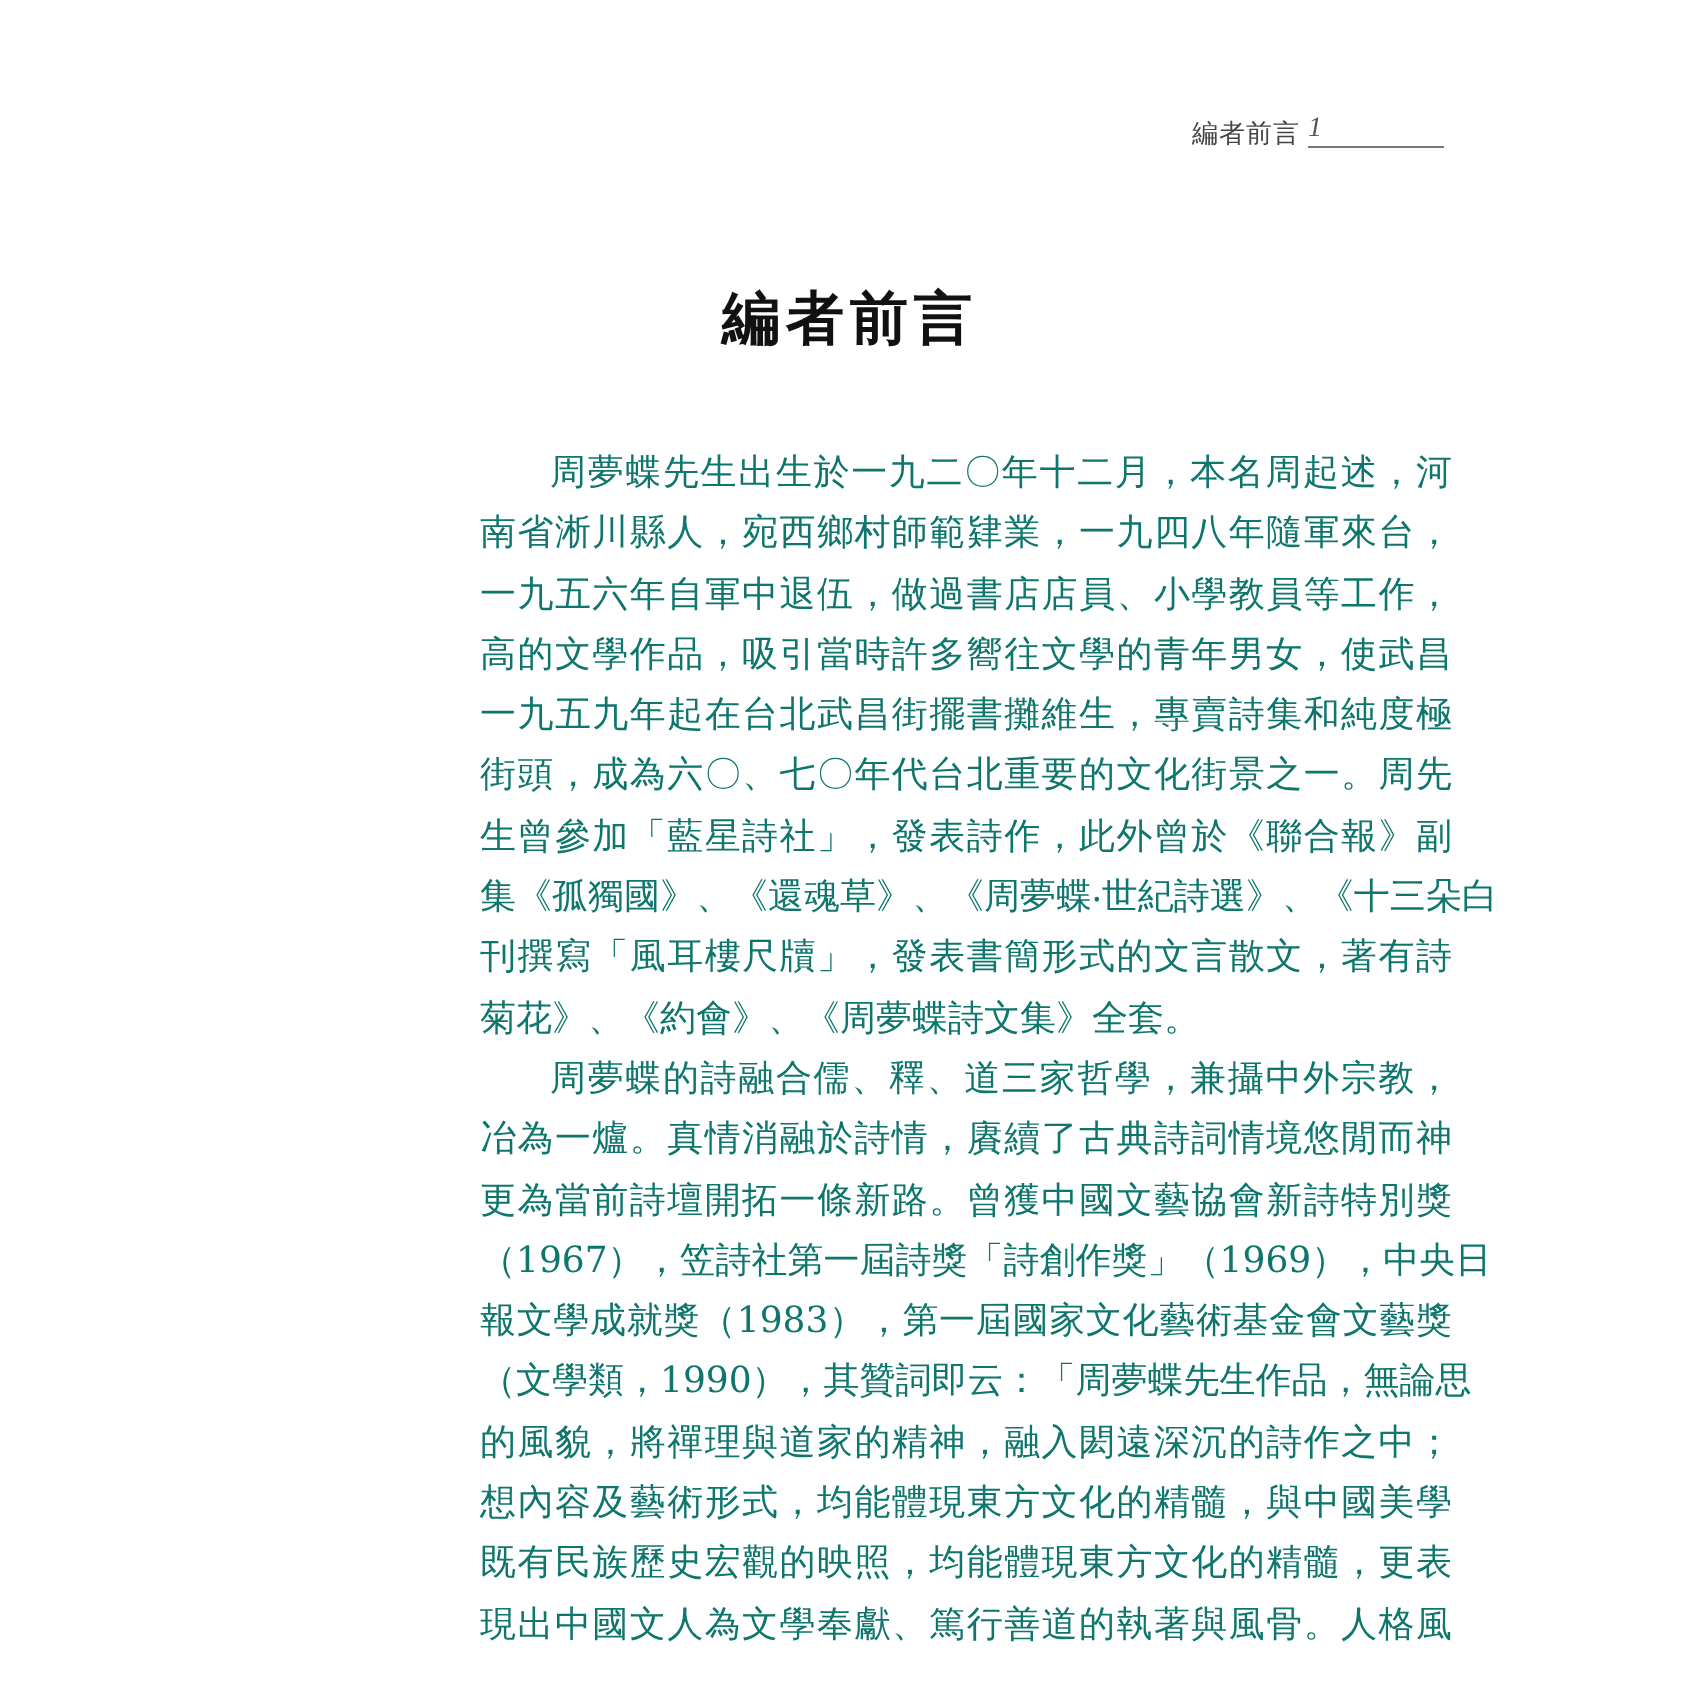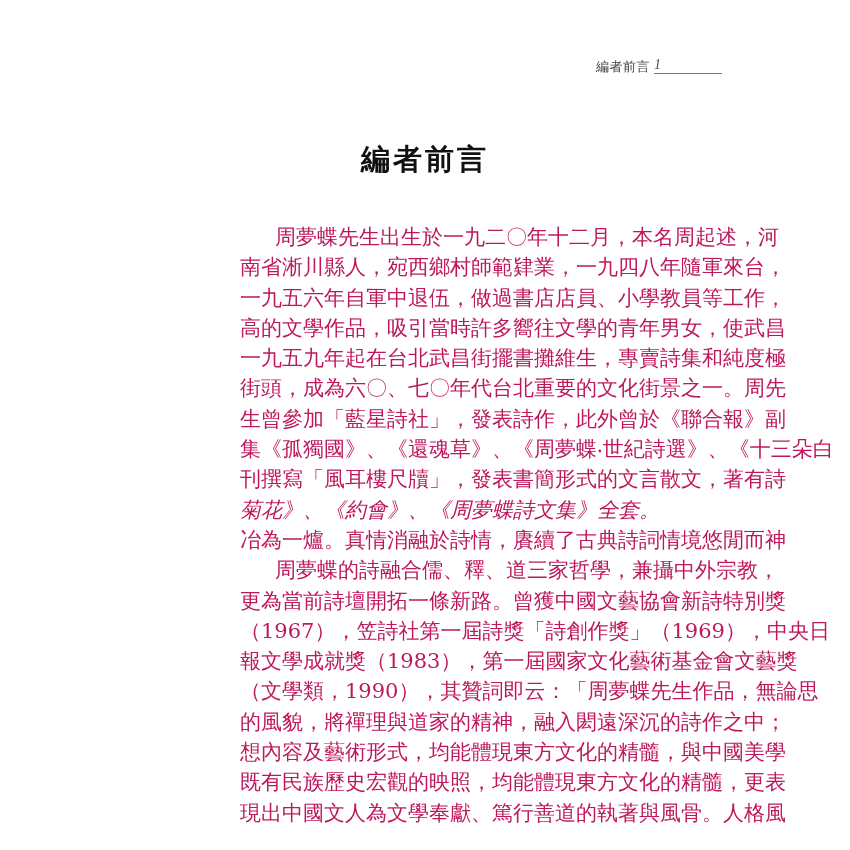--- a/index.html
+++ b/index.html
@@ -7,24 +7,24 @@
          font-family: "DejaVu Serif", "Liberation Serif", serif; color:#222; }
   .running-header { position:absolute; top:58px; left:596px; width:130px; height:20px; }
   .rh-title { position:absolute; left:0; top:0; font-family:"DejaVu Sans","Liberation Sans",sans-serif;
               font-size:13px; color:#444; letter-spacing:0.5px; }
   .rh-num { position:absolute; left:58px; top:-1px; font-family:"Liberation Serif",serif;
             font-style:italic; font-size:14px; color:#555; }
   .rh-line { position:absolute; left:58px; top:15px; width:68px; height:1px; background:#777; }
   .page-title { position:absolute; top:140px; left:0; width:850px; text-align:center;
                 font-size:29px; font-weight:bold; letter-spacing:3px; color:#111; }
   .body-text { position:absolute; top:222px; left:240px; width:486px; }
-  .line { height:30.3px; line-height:30.3px; font-size:21px; white-space:nowrap;
-          text-align:justify; text-align-last:justify; color:#be185d; }
+  .line { height:30.3px; line-height:30.3px; font-size:18px; white-space:nowrap;
+          text-align:justify; text-align-last:justify; color:#0f766e; }
   .line.indent { padding-left:35px; }
-  .line.last { text-align-last:left;font-style:italic; }
+  .line.last { text-align-last:left; }
 </style>
 </head>
 <body>
 
 <div class="running-header">
   <span class="rh-title">編者前言</span>
   <span class="rh-num">1</span>
   <div class="rh-line"></div>
 </div>
 
@@ -34,22 +34,22 @@
     <div class="line indent">周夢蝶先生出生於一九二〇年十二月，本名周起述，河</div>
     <div class="line">南省淅川縣人，宛西鄉村師範肄業，一九四八年隨軍來台，</div>
     <div class="line">一九五六年自軍中退伍，做過書店店員、小學教員等工作，</div>
     <div class="line">高的文學作品，吸引當時許多嚮往文學的青年男女，使武昌</div>
     <div class="line">一九五九年起在台北武昌街擺書攤維生，專賣詩集和純度極</div>
     <div class="line">街頭，成為六〇、七〇年代台北重要的文化街景之一。周先</div>
     <div class="line">生曾參加「藍星詩社」，發表詩作，此外曾於《聯合報》副</div>
     <div class="line">集《孤獨國》、《還魂草》、《周夢蝶‧世紀詩選》、《十三朵白</div>
     <div class="line">刊撰寫「風耳樓尺牘」，發表書簡形式的文言散文，著有詩</div>
     <div class="line last">菊花》、《約會》、《周夢蝶詩文集》全套。</div>
+    <div class="line indent">周夢蝶的詩融合儒、釋、道三家哲學，兼攝中外宗教，</div>
     <div class="line">冶為一爐。真情消融於詩情，賡續了古典詩詞情境悠閒而神</div>
-    <div class="line indent">周夢蝶的詩融合儒、釋、道三家哲學，兼攝中外宗教，</div>
     <div class="line">更為當前詩壇開拓一條新路。曾獲中國文藝協會新詩特別獎</div>
     <div class="line">（1967），笠詩社第一屆詩獎「詩創作獎」（1969），中央日</div>
     <div class="line">報文學成就獎（1983），第一屆國家文化藝術基金會文藝獎</div>
     <div class="line">（文學類，1990），其贊詞即云：「周夢蝶先生作品，無論思</div>
     <div class="line">的風貌，將禪理與道家的精神，融入閎遠深沉的詩作之中；</div>
     <div class="line">想內容及藝術形式，均能體現東方文化的精髓，與中國美學</div>
     <div class="line">既有民族歷史宏觀的映照，均能體現東方文化的精髓，更表</div>
     <div class="line">現出中國文人為文學奉獻、篤行善道的執著與風骨。人格風</div>
   </div>
 

